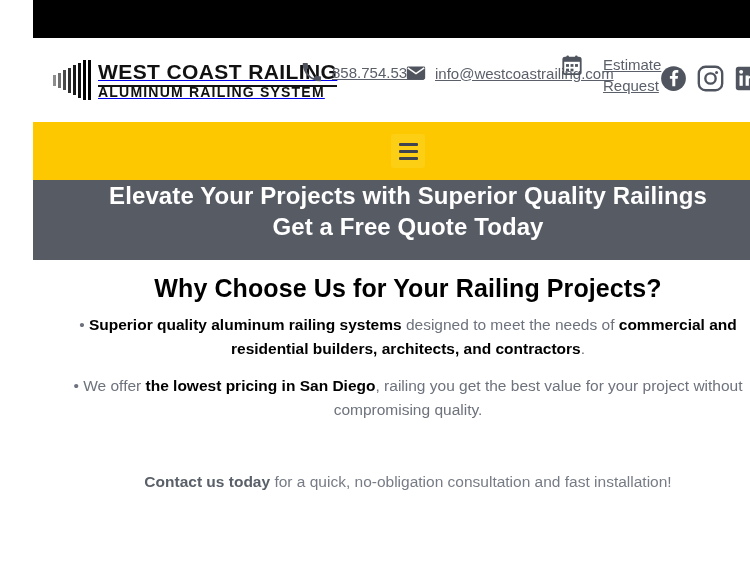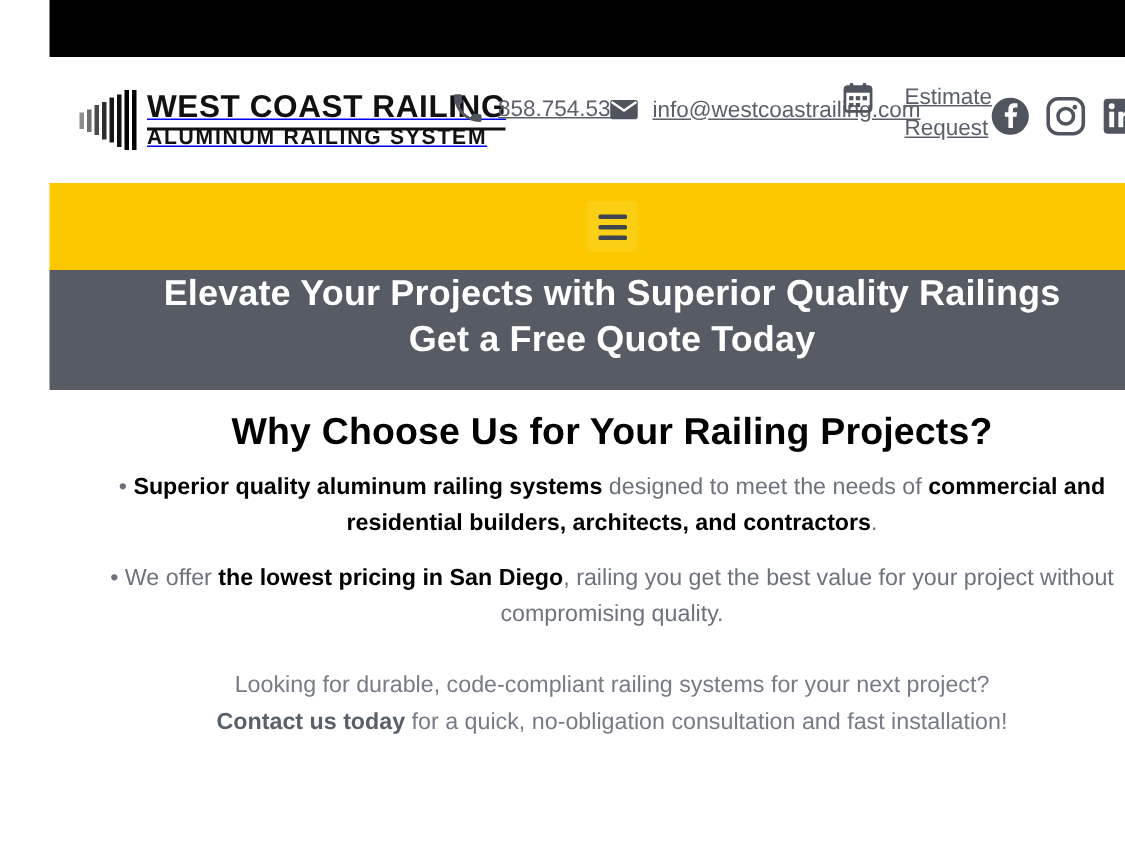--- a/index.html
+++ b/index.html
@@ -320,18 +320,18 @@
     <p class="para bullet-1">
       <span>• </span><b>Superior quality aluminum railing systems</b><span> designed to meet the needs of </span><b>commercial and residential builders, architects, and contractors</b><span>.</span>
     </p>
 
     <p class="para">
       <span>• </span><span>We offer </span><b>the lowest pricing in San Diego</b><span>, railing you get the best value for your project without compromising quality.</span>
     </p>
 
 
     <p class="closing">
-      <span>Looking for durable, code-compliant railing systems for your next project?</span><br>
+      <br>
       <b>Contact us today</b><span> for a quick, no-obligation consultation and fast installation!</span>
     </p>
   </div>
 
 </div>
 
 </body></html>

